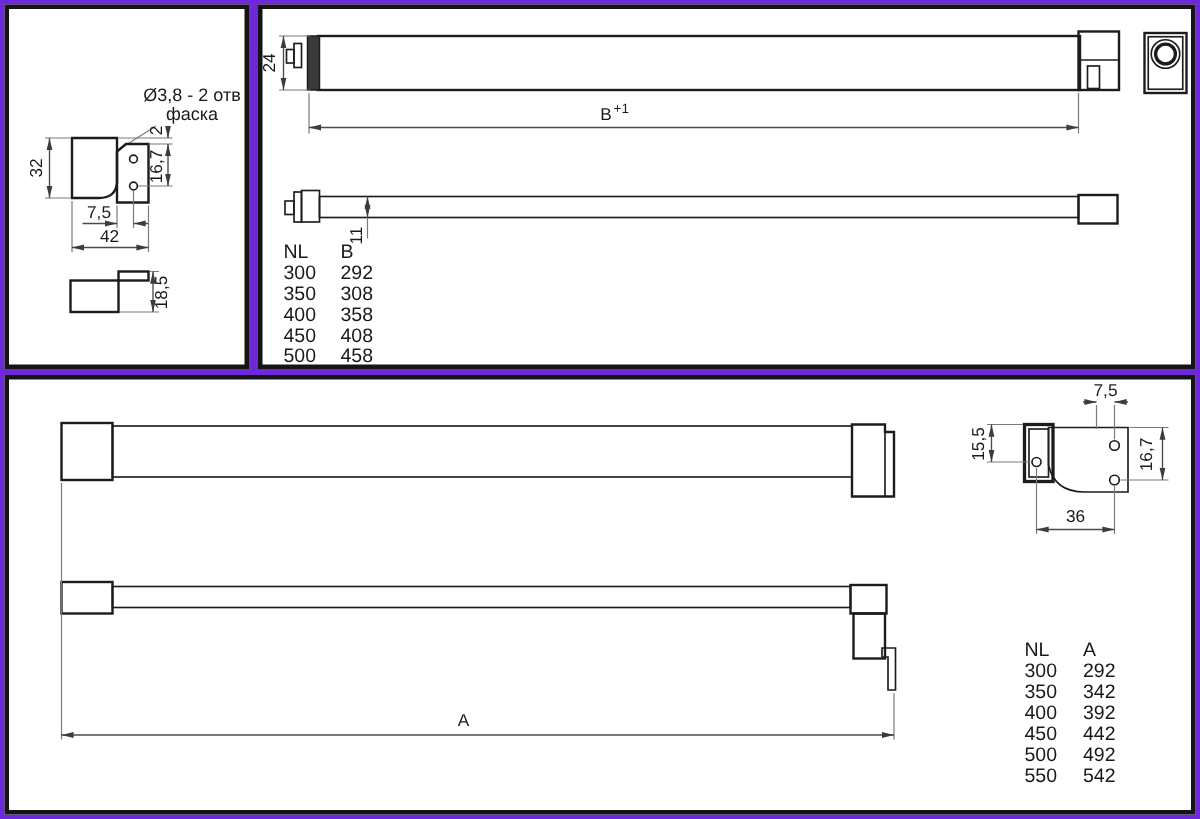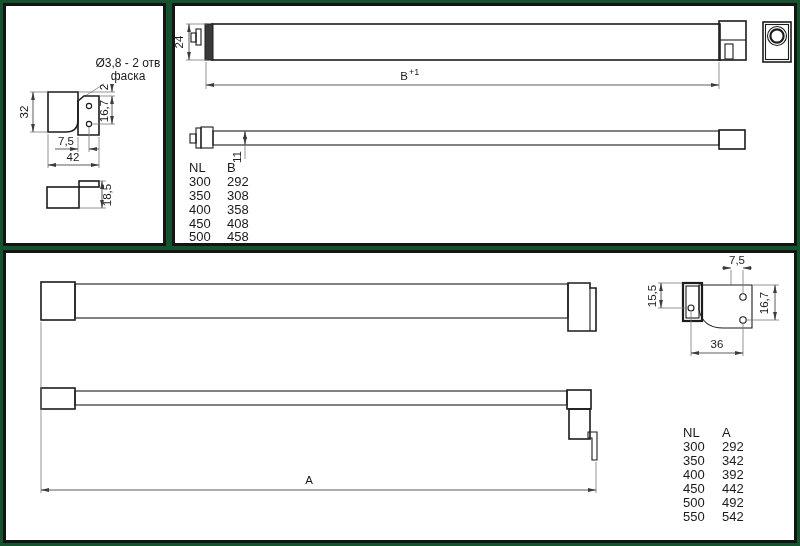--- a/index.html
+++ b/index.html
@@ -1,16 +1,16 @@
 <!DOCTYPE html>
 <html><head>
 <meta charset="utf-8">
 <style>
   html,body{margin:0;padding:0;background:#ffffff;}
-  #stage{position:relative;width:800px;height:546px;background:#14532d;overflow:hidden;
+  #stage{position:relative;width:800px;height:546px;background:#6d28d9;overflow:hidden;
          font-family:"Liberation Sans","DejaVu Sans",sans-serif;}
   .panel{position:absolute;background:#ffffff;border:3px solid #141414;box-sizing:border-box;}
   #panel-tl{left:3px;top:3px;width:163px;height:243px;}
   #panel-tr{left:172px;top:3px;width:625px;height:243px;}
   #panel-b{left:3px;top:250px;width:794px;height:293px;}
   svg{display:block;}
   .outline{fill:none;stroke:#1c1c1c;stroke-width:1.6;}
   .outline2{fill:none;stroke:#1c1c1c;stroke-width:1.1;}
   .thick{fill:none;stroke:#1c1c1c;stroke-width:2.2;}
   .fillpart{fill:#3a3a3a;stroke:#1c1c1c;stroke-width:1;}

